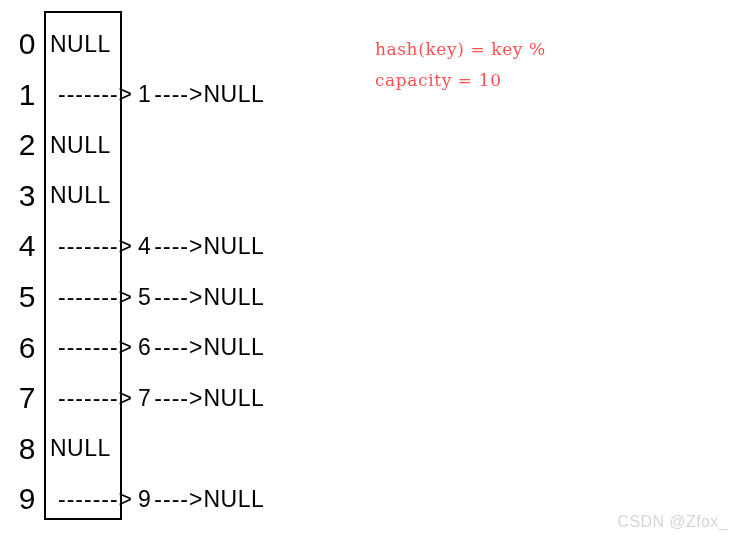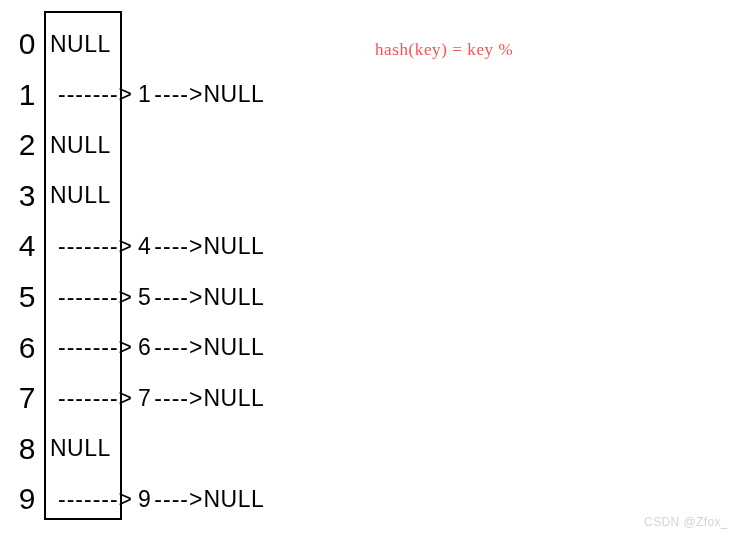--- a/index.html
+++ b/index.html
@@ -96,29 +96,29 @@
     position: absolute;
     left: 375px;
     top: 34px;
     color: #fa5252;
     font-family: "DejaVu Serif", "Liberation Serif", serif;
     font-size: 17px;
     line-height: 31px;
     white-space: pre;
     letter-spacing: 0.6px;
   }
-  #formula div { white-space: pre; font-family: Liberation Serif, serif; }
+  #formula div { white-space: pre; }
 
   
   #watermark {
     position: absolute;
     right: 8px;
     bottom: 10px;
     color: #d5d5d5;
-    font-size: 12px;
+    font-size: 16px;
     line-height: 12px;
     font-family: "Liberation Sans", sans-serif;
     letter-spacing: 0.4px;
     user-select: none;
   }
 </style>
 </head>
 <body>
 
 <div id="diagram">
@@ -160,15 +160,15 @@
         <div class="row-index">8</div>
         <div class="bucket-null">NULL</div>
       </div>
       <div class="row" style="top: 474.4px;">
         <div class="row-index">9</div>
         <div class="chain"><span class="dashes">-------&gt;</span><span class="key">9</span><span class="dashes">----&gt;</span><span class="tail-null">NULL</span></div>
       </div>
     </div>
 </div>
 
-<div id="formula"><div>hash(key) = key %</div></div>
+<div id="formula"><div>hash(key) = key %</div><div>capacity = 10</div></div>
 
 <div id="watermark">CSDN @Zfox_</div>
 
 </body></html>

